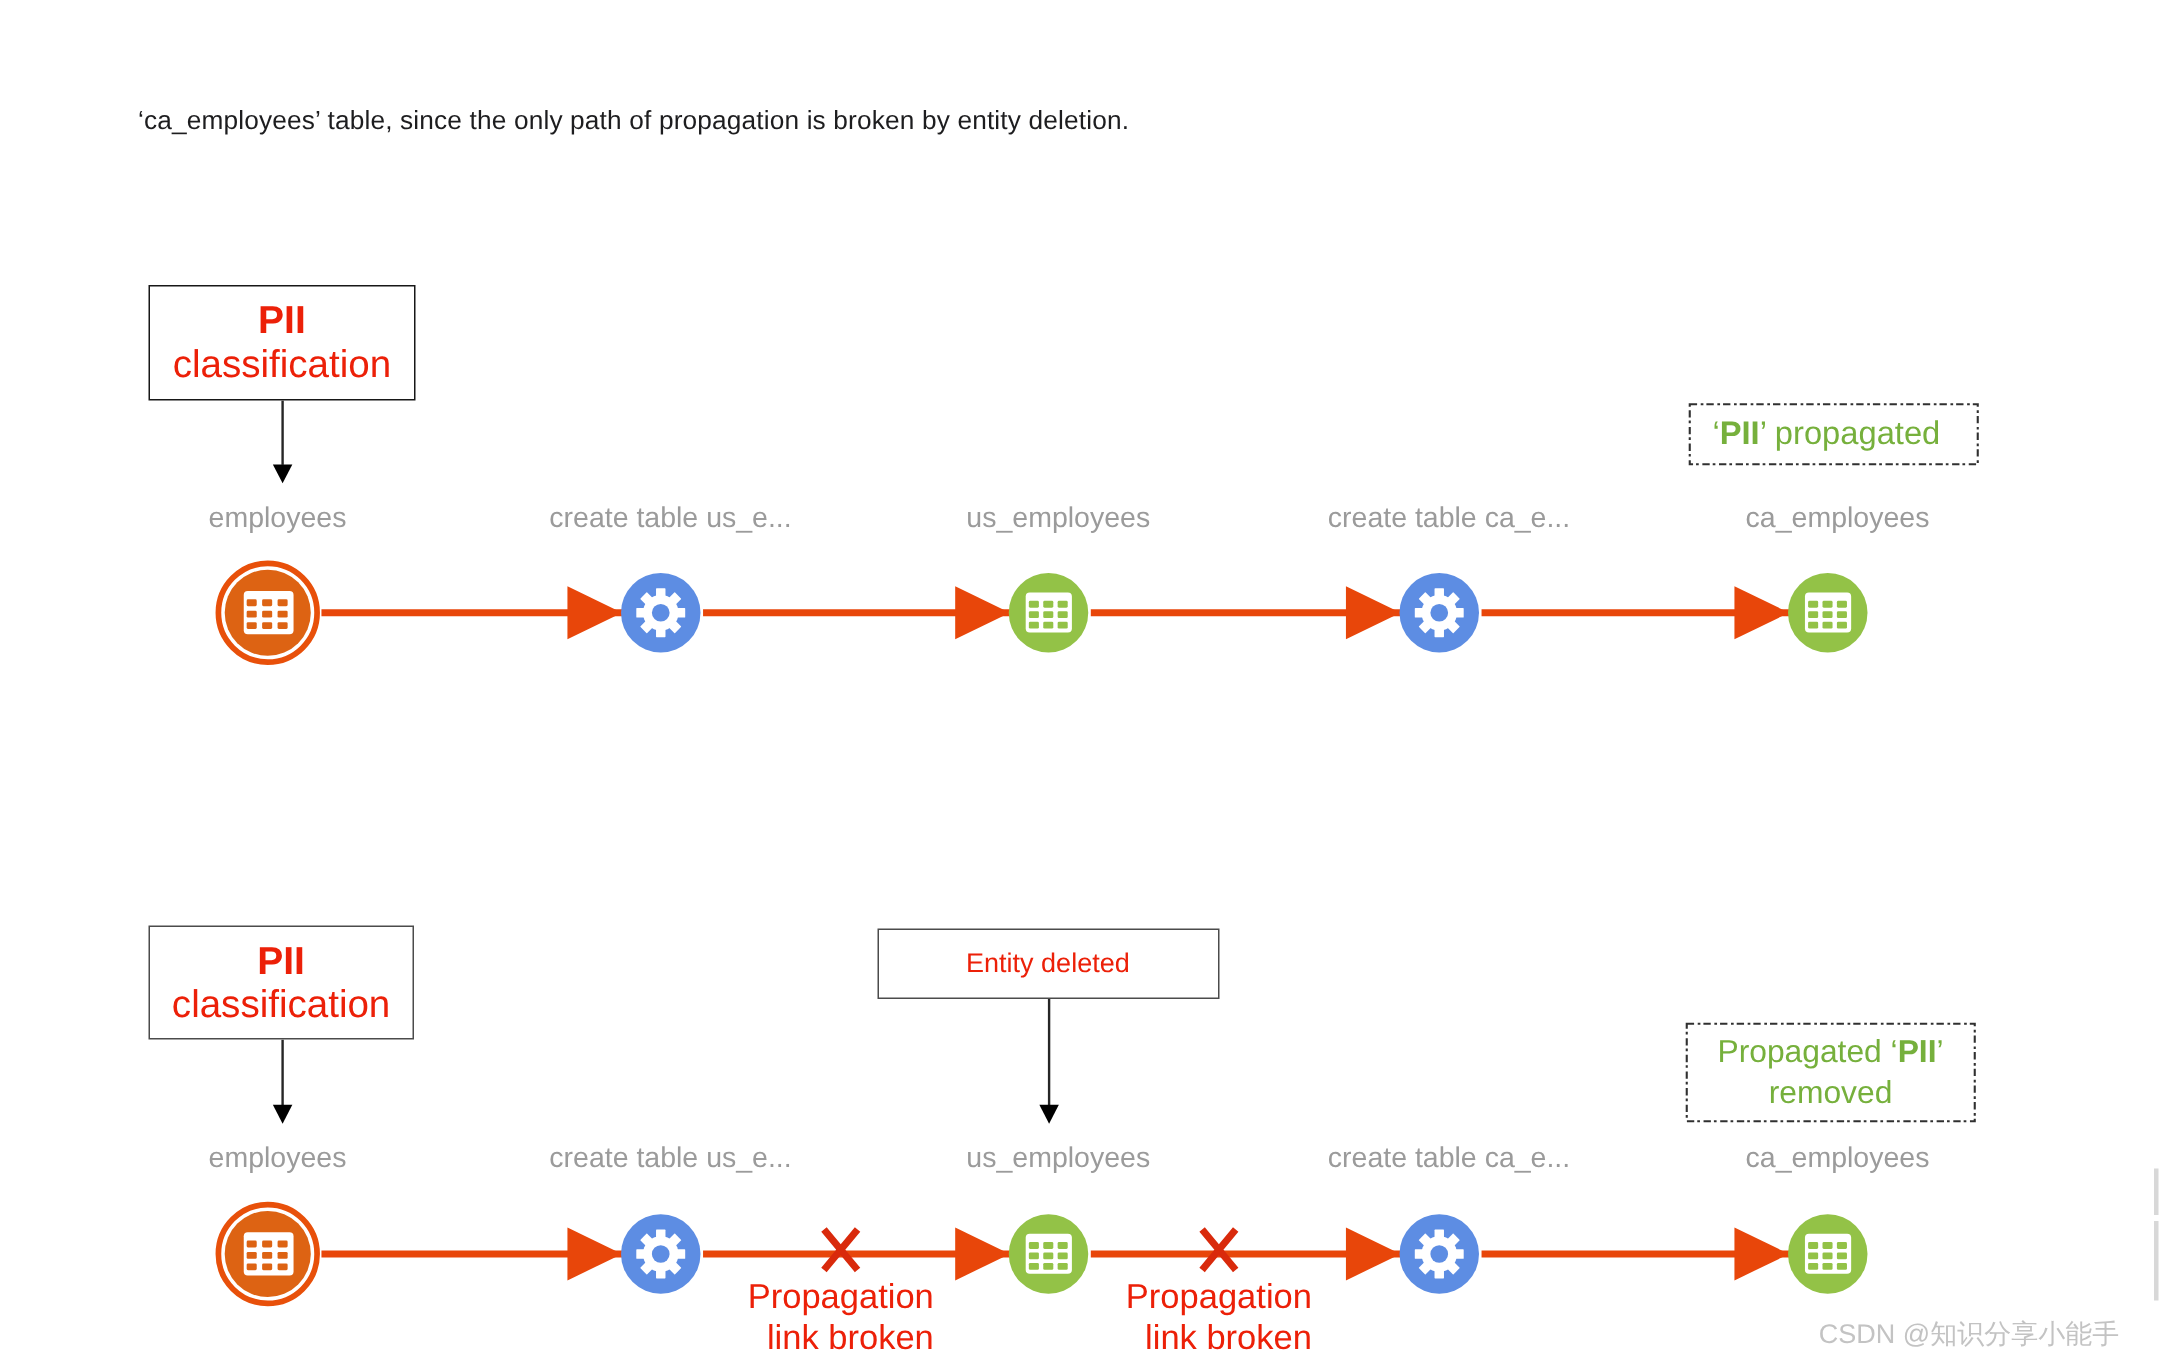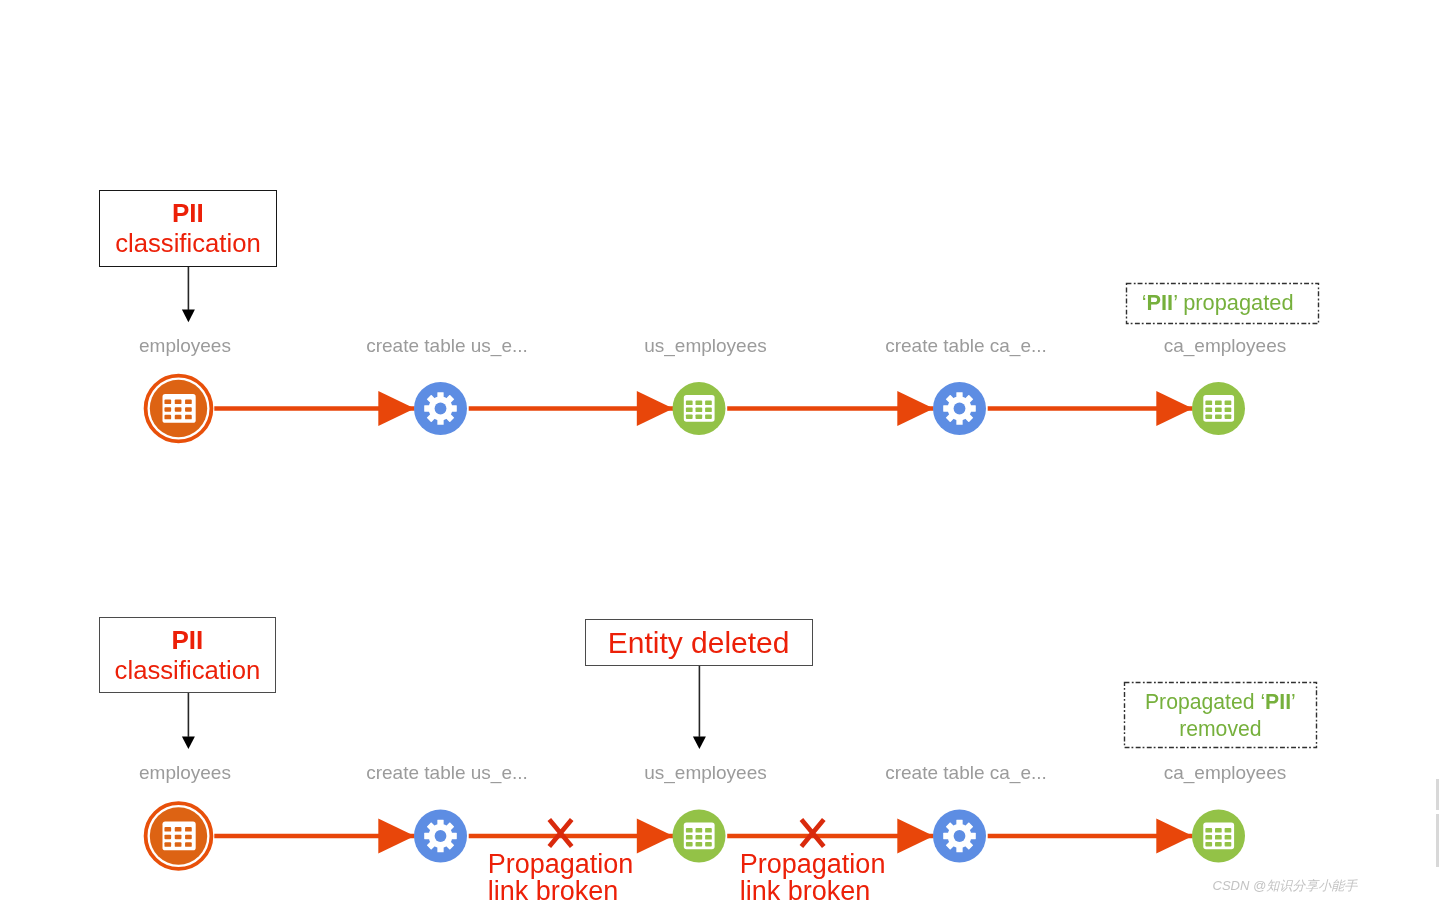--- a/index.html
+++ b/index.html
@@ -28,39 +28,40 @@
   .dashtxt{position:absolute;left:0;top:0;width:100%;height:100%;
            color:var(--green,#76b03c);text-align:center;box-sizing:border-box;}
   .dashtxt .cl{display:block;white-space:nowrap;}
   .dashtxt b{font-weight:700;}
 
   
   .nlabel{position:absolute;color:var(--gray,#9b9b9b);font-size:19px;line-height:22px;
           transform:translateX(-50%);white-space:nowrap;}
 
   
-  .xlabel{position:absolute;color:var(--red,#ec2008);font-size:27px;line-height:27.7px;
-          text-align:left;transform:translateX(-50%);white-space:nowrap;}
+  .xlabel{position:absolute;color:var(--red,#ec2008);font-size:23px;line-height:27.7px;
+          text-align:right;transform:translateX(-50%);white-space:nowrap;}
   .xlabel .cl{display:block;}
 
   
-  .wm{position:absolute;color:var(--wm,#c3c3c3);font-size:13px;white-space:nowrap;
-      font-family:"Liberation Sans","DejaVu Sans",sans-serif;font-style:italic;}
+  .wm{position:absolute;color:var(--wm,#c3c3c3);font-size:18px;white-space:nowrap;
+      font-family:"Liberation Sans","DejaVu Sans",sans-serif;}
 
   
   .sbar{position:absolute;background:#d8d8d8;}
 
   svg.edges{position:absolute;left:0;top:0;width:1439px;height:911px;overflow:visible;}
 </style>
 </head>
 <body>
 
 <div class="page">
 
   <div class="para">
+    <span class="ln">‘ca_employees’ table, since the only path of propagation is broken by entity deletion.</span>
   </div>
 
   <svg class="edges" viewBox="0 0 1439 911">
 
     <g id="graph-content">
         <g>
           <g>
             <line x1="214.3" y1="408.5" x2="414.7" y2="408.5" stroke="#e8460a" stroke-width="4.6"></line>
             <path d="M 378.3,390.9 L 414.7,408.5 L 378.3,426.1 Z" fill="#e8460a"></path>
           </g>
@@ -289,23 +290,23 @@
       <div class="nlabel" style="left:1225px;top:761.5px;">ca_employees</div>
       <div class="callout" style="left:98.9px;top:189.8px;width:178.1px;height:77.1px;padding-top:8.7px;border-color:#171717;">
         <span class="cl bold" style="font-size:26px;line-height:28.8px;font-weight:700;">PII</span>
         <span class="cl" style="font-size:25.7px;line-height:30.1px;">classification</span>
       </div>
       <div class="callout" style="left:98.6px;top:617px;width:177.6px;height:76px;padding-top:7.8px;border-color:#4b4b4b;">
         <span class="cl bold" style="font-size:26px;line-height:28.8px;font-weight:700;">PII</span>
         <span class="cl" style="font-size:25.7px;line-height:30.1px;">classification</span>
       </div>
       <div class="callout" style="left:584.6px;top:619px;width:228px;height:46.6px;padding-top:6px;border-color:#4b4b4b;">
-        <span class="cl" style="font-size:30px;line-height:33px;">Entity deleted</span>
-      </div>
-      <div class="dashwrap" style="left:1126.1px;top:283px;width:183px;height:40.6px;">
+        <span class="cl" style="font-size:18px;line-height:33px;">Entity deleted</span>
+      </div>
+      <div class="dashwrap" style="left:1126.1px;top:269px;width:183px;height:40.6px;">
         <svg width="193.3" height="40.6">
           <rect x="0.5" y="0.5" width="192" height="40" fill="none" stroke="#303030" stroke-width="1.4" stroke-dasharray="4.9 2.4 1.8 2.0" stroke-dashoffset="0"></rect>
         </svg>
         <div class="dashtxt" style="padding-top:7px;">
           <span class="cl" style="font-size:21.8px;line-height:26px;"><span>‘</span><b>PII</b><span>’ propagated</span></span>
         </div>
       </div>
       <div class="dashwrap" style="left:1124px;top:682.2px;width:192.7px;height:65.8px;">
         <svg width="192.7" height="65.8">
           <rect x="0.5" y="0.5" width="192" height="65" fill="none" stroke="#303030" stroke-width="1.4" stroke-dasharray="4.9 2.4 1.8 2.0" stroke-dashoffset="0"></rect>

